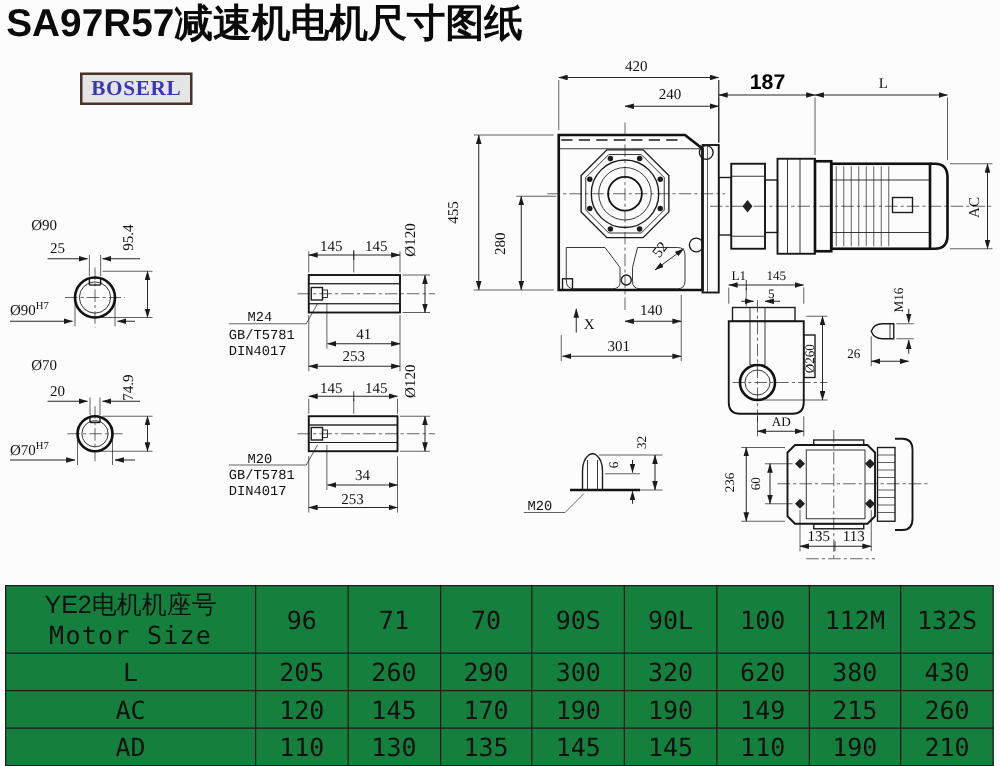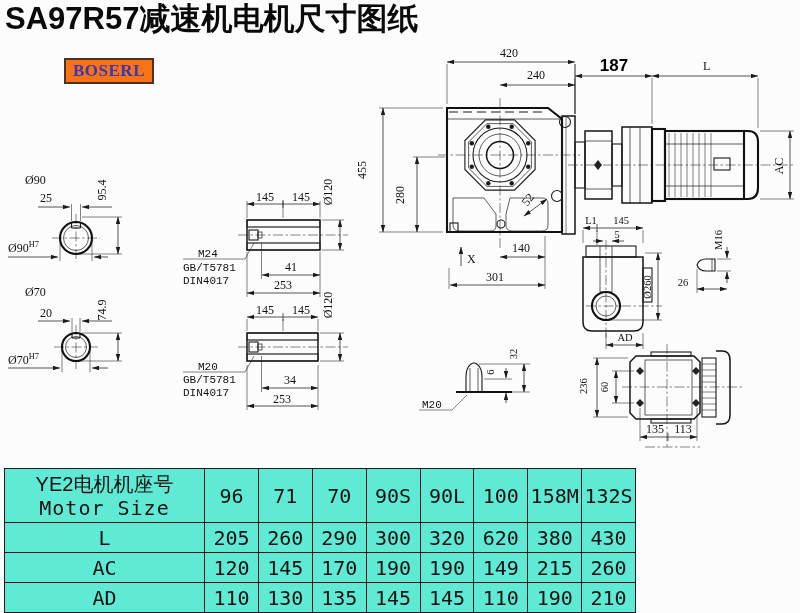--- a/index.html
+++ b/index.html
@@ -1,38 +1,38 @@
 <!DOCTYPE html>
 <html><head>
 <meta charset="utf-8">
 <style>
   html,body{margin:0;padding:0;background:#e8e8e8;}
   #page{position:relative;width:800px;height:613px;background:#fcfcfc;overflow:hidden;
         font-family:"Liberation Sans",sans-serif;}
   .title{position:absolute;left:5px;top:-2px;font:bold 31px "Liberation Sans",sans-serif;
          color:#0a0a0a;letter-spacing:0px;white-space:nowrap;}
-  .logo{position:absolute;left:64px;top:58px;border:2px solid #4a3227;background:#f97316;
+  .logo{position:absolute;left:64px;top:58px;border:2px solid #4a3227;background:#e5e5e5;
         padding:1px 7px;color:#3737b8;font:bold 17px "Liberation Serif",serif;letter-spacing:.5px;}
   svg{position:absolute;left:0;top:0;}
   
   .ln{stroke:#1b1b1b;stroke-width:.7;fill:none}
   .ln2{stroke:#1b1b1b;stroke-width:1.1;fill:none}
   .med{stroke:#161616;stroke-width:1.5;fill:none}
   .bold{stroke:#111;stroke-width:2.1;fill:none}
   .thin{stroke:#1b1b1b;stroke-width:.55;fill:none}
   .dim{stroke:#1b1b1b;stroke-width:.75;fill:none;marker-start:url(#ar);marker-end:url(#ar)}
   .dime{stroke:#1b1b1b;stroke-width:.75;fill:none;marker-end:url(#ar)}
   .cl{stroke:#333;stroke-width:.6;stroke-dasharray:10 2.5 2.5 2.5;fill:none}
   text.d{font:12px "Liberation Serif",serif;fill:#111}
   text.ds{font:10.5px "Liberation Serif",serif;fill:#111}
   text.m{font:11px "Liberation Mono",monospace;fill:#111}
   text.big{font:bold 17px "Liberation Sans",sans-serif;fill:#000}
   
-  #tbl{position:absolute;left:4px;top:468px;width:632px;border-collapse:collapse;
-       table-layout:fixed;background:#5eead4;}
+  #tbl{position:absolute;left:4px;top:468px;width:791px;border-collapse:collapse;
+       table-layout:fixed;background:#15803d;}
   #tbl td,#tbl th{border:1.7px solid #1c1c1c;text-align:center;vertical-align:middle;
        padding:0;color:#111;font-weight:normal;}
   #tbl .hcn{font:20px "Liberation Sans",sans-serif;line-height:24px;}
   #tbl .hen{font:20px "DejaVu Sans Mono",monospace;line-height:24px;letter-spacing:1px;text-align:center;}
   #tbl .v{font:20px "DejaVu Sans Mono",monospace;height:29px;}
   #tbl .hd{font:20px "DejaVu Sans Mono",monospace;height:53px;}
 </style>
 </head>
 <body>
 
@@ -365,21 +365,21 @@
       <th class="hd" style="width:199px">
         <div class="hcn">YE2电机机座号</div>
         <div class="hen">Motor Size</div>
       </th>
       <th class="hd">96</th>
       <th class="hd">71</th>
       <th class="hd">70</th>
       <th class="hd">90S</th>
       <th class="hd">90L</th>
       <th class="hd">100</th>
-      <th class="hd">158M</th>
+      <th class="hd">112M</th>
       <th class="hd">132S</th>
     </tr>
     <tr>
       <td class="v">L</td>
       <td class="v">205</td>
       <td class="v">260</td>
       <td class="v">290</td>
       <td class="v">300</td>
       <td class="v">320</td>
       <td class="v">620</td>

